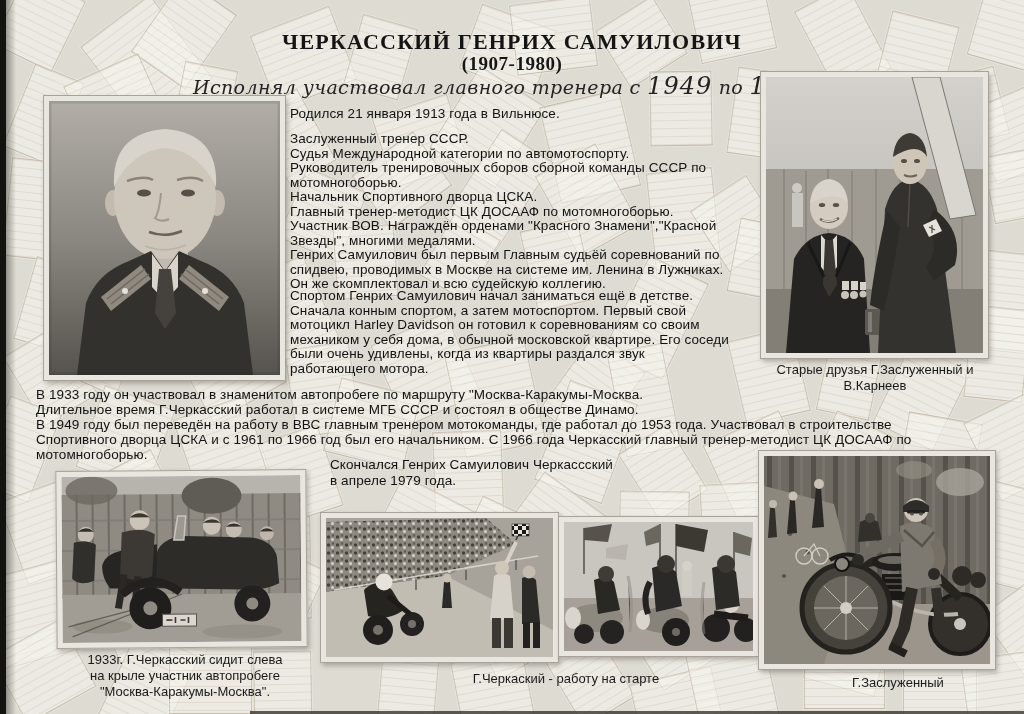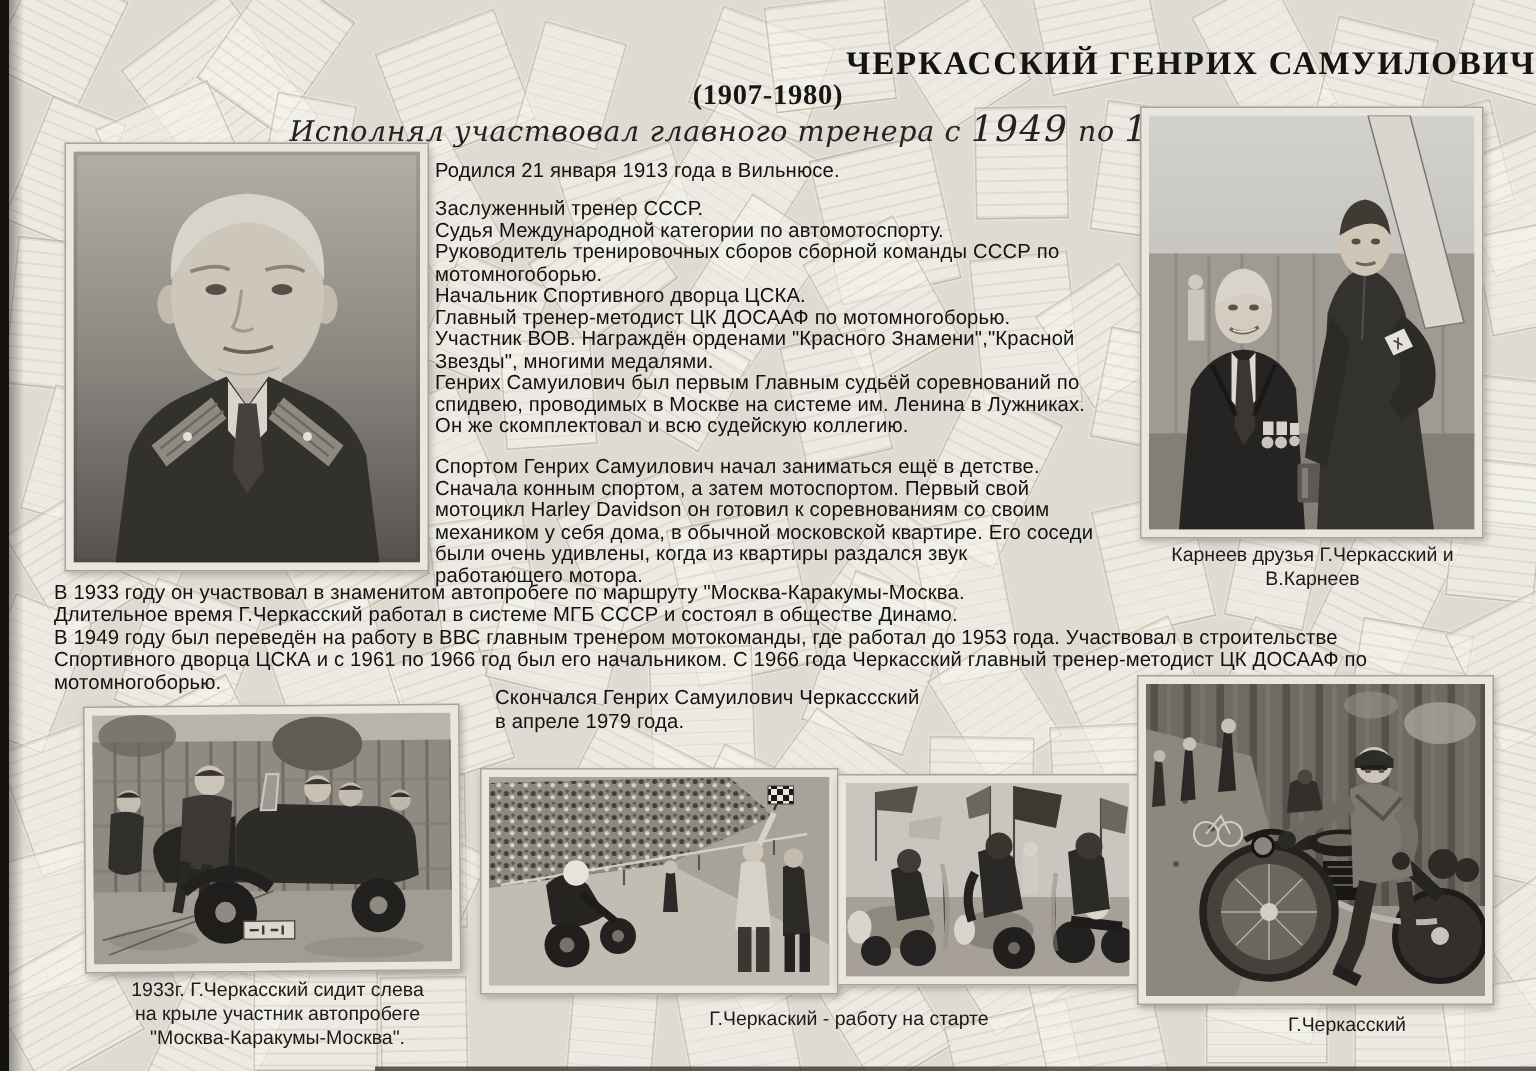--- a/index.html
+++ b/index.html
@@ -9,21 +9,21 @@
   .card{position:absolute;border:1px solid rgba(148,126,97,.34);
         background-color:rgba(247,245,239,.55);
         background-image:repeating-linear-gradient(180deg, rgba(148,126,97,.14) 0 1px, transparent 1px 8px);
         box-shadow:0 0 0 1px rgba(255,255,255,.25)}
   .edgeL{position:absolute;left:0;top:0;bottom:0;width:6px;background:#14120f;z-index:6}
   .edgeL2{position:absolute;left:6px;top:0;bottom:0;width:10px;z-index:6;
           background:linear-gradient(90deg, rgba(25,22,18,.38), rgba(25,22,18,0))}
   .edgeB{position:absolute;left:250px;right:0;bottom:0;height:3px;background:rgba(38,34,29,.72);z-index:6}
 
   .abs{position:absolute;z-index:2}
-  .title{left:0;right:0;top:29px;text-align:right;font-family:"Liberation Serif",serif;
+  .title{left:0;right:0;top:29px;text-align:center;font-family:"Liberation Serif",serif;
          font-weight:700;font-size:22px;letter-spacing:1.2px;color:#141414}
   .years{left:0;right:0;top:53px;text-align:center;font-family:"Liberation Serif",serif;
          font-weight:700;font-size:19px;letter-spacing:.5px}
   .subtitle{left:0;right:0;top:72px;text-align:center;font-family:"DejaVu Serif",serif;
             font-style:italic;font-size:19px;letter-spacing:.4px;color:#232323}
   .subtitle .yr{font-size:24px;letter-spacing:1px}
 
   .txt{white-space:pre-line;font-size:13.5px;line-height:14.5px;letter-spacing:.1px;color:#121212}
   .wide{line-height:15px}
   .cap{font-size:13px;line-height:16px;text-align:center;white-space:pre-line;color:#1a1a1a}
@@ -35,21 +35,21 @@
   #ph-portrait{left:43px;top:95px;width:243px;height:286px}
   #ph-friends{left:760px;top:71px;width:229px;height:288px}
   #ph-car{left:56px;top:470px;width:251px;height:178px;transform:rotate(-.45deg)}
   #ph-start{left:320px;top:512px;width:239px;height:151px}
   #ph-group{left:558px;top:516px;width:201px;height:141px}
   #ph-rider{left:758px;top:450px;width:238px;height:220px}
 
   #t-born{left:290px;top:107px;width:470px}
   #t-titles{left:290px;top:132px;width:470px}
   #t-judge{left:290px;top:248px;width:470px}
-  #t-sport{left:290px;top:304px;width:470px}
+  #t-sport{left:290px;top:289px;width:470px}
   #t-career{left:36px;top:387px;width:972px}
   #t-death{left:330px;top:457px;width:340px;line-height:16px}
 
   #c-friends{left:755px;top:362px;width:240px}
   #c-car{left:58px;top:652px;width:254px}
   #c-start{left:430px;top:671px;width:272px}
   #c-rider{left:800px;top:675px;width:196px}
 </style>
 </head>
 <body>
@@ -272,21 +272,21 @@
   <polygon points="157,148 170,142 176,154 163,160" fill="#e5e2db"></polygon>
   <path d="M163 150 L169 153 M166 148 L166 156" stroke="#4a463f" stroke-width="1.2"></path>
   <path d="M144 104 L142 150" stroke="#57534c" stroke-width="1.5" opacity=".8"></path>
   <ellipse cx="144" cy="86" rx="17" ry="21" fill="#cfc6b8"></ellipse>
   <path d="M127 80 Q129 58 144 56 Q159 58 161 80 Q152 64 127 80 Z" fill="#3e3a34"></path>
   <ellipse cx="138" cy="84" rx="3" ry="2" fill="#554e46"></ellipse>
   <ellipse cx="151" cy="84" rx="3" ry="2" fill="#554e46"></ellipse>
   <path d="M138 98 Q144 101 151 98" stroke="#6d645a" stroke-width="2" fill="none"></path>
 </svg>
 </figure>
-<div class="abs cap" id="c-friends">Карнеев друзья Г.Черкасский и
+<div class="abs cap" id="c-friends">Старые друзья Г.Заслуженный и
 В.Карнеев</div>
 
 <figure class="photo" id="ph-car" style="margin:0">
 <svg viewBox="0 0 239 166" preserveAspectRatio="none">
   <defs>
         <pattern id="planks" width="16" height="30" patternUnits="userSpaceOnUse">
     <rect width="16" height="30" fill="#8f8a82"></rect>
           <rect x="14" width="2" height="30" fill="#6f6b64"></rect>
     <rect y="13" width="16" height="2" fill="#7b766f" opacity=".6"></rect>
   </pattern>
@@ -462,13 +462,13 @@
   <circle cx="152" cy="54" r="12" fill="#cdc5b8"></circle>
   <path d="M139 50 Q152 38 165 50 L165 56 L139 56 Z" fill="#2e2c28"></path>
   <rect x="143" y="54" width="18" height="3.5" rx="1.5" fill="#211f1c"></rect>
   <ellipse cx="148" cy="58" rx="2" ry="1.4" fill="#59524a"></ellipse>
       <ellipse cx="157" cy="58" rx="2" ry="1.4" fill="#59524a"></ellipse>
   <path d="M148 132 L140 172 L130 194" stroke="#2e2b27" stroke-width="12" fill="none"></path>
   <path d="M126 190 L142 198" stroke="#221f1c" stroke-width="8"></path>
   <path d="M172 132 L176 168" stroke="#332f2b" stroke-width="10"></path>
 </svg>
 </figure>
-<div class="abs cap" id="c-rider">Г.Черкасский</div>
+<div class="abs cap" id="c-rider">Г.Заслуженный</div>
 
 </body></html>

